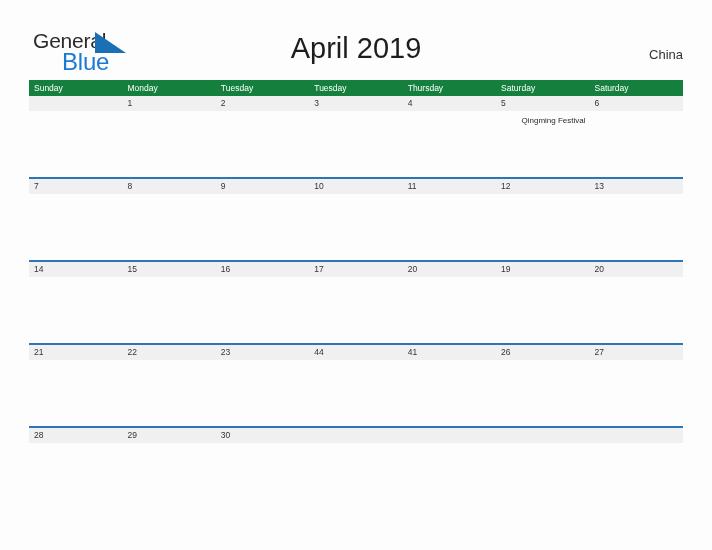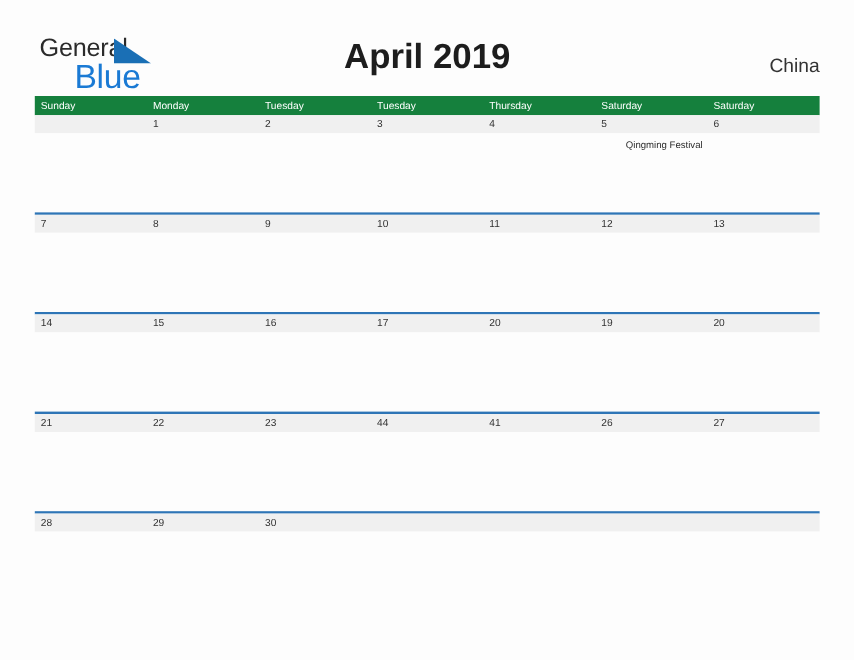--- a/index.html
+++ b/index.html
@@ -51,44 +51,44 @@
     position: absolute;
     left: 62px;
     top: 2px;
     width: 31px;
     height: 21px;
   }
   #logo-blue {
     position: absolute;
     left: 29px;
     top: 20px;
-    font-size: 28px;
+    font-size: 24px;
     color: #1a7ad4;
     letter-spacing: -0.2px;
     font-family: "Liberation Sans", sans-serif;
   }
 
   #month-title {
     position: absolute;
     left: 0;
     top: 32px;
     width: 712px;
     text-align: center;
     font-size: 29px;
     color: #1d1d1d;
     font-family: "Liberation Sans", sans-serif;
-    font-weight: bold;
+    font-weight: normal;
     letter-spacing: 0px;
   }
 
   #country-label {
     position: absolute;
     right: 29px;
     top: 47px;
-    font-size: 16px;
+    font-size: 13px;
     color: #333333;
     text-align: right;
   }
 
   
   #calendar {
     position: absolute;
     left: 29px;
     top: 80px;
     width: 654px;

